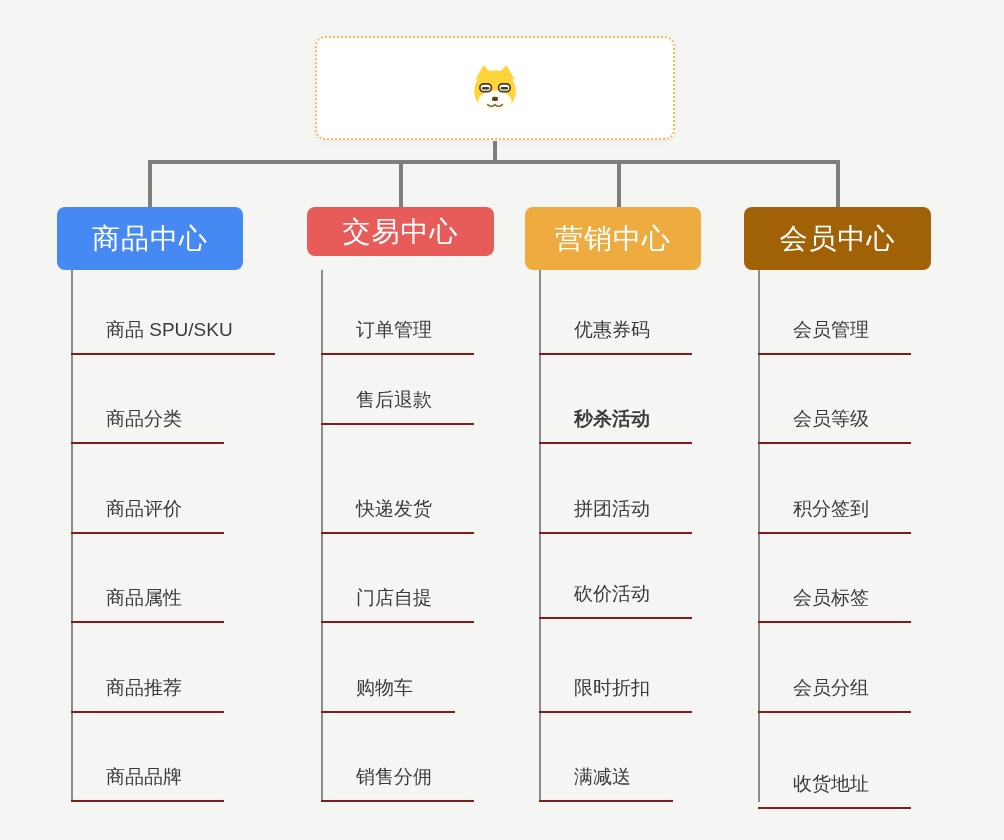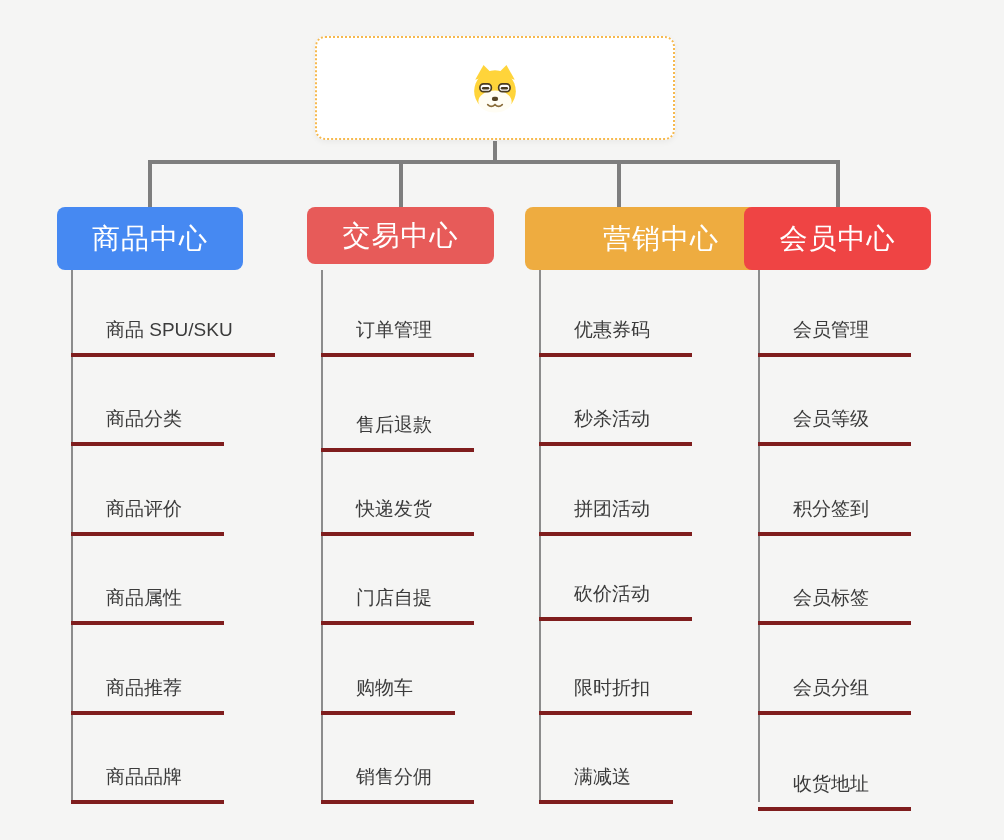--- a/index.html
+++ b/index.html
@@ -42,21 +42,21 @@
     color:#ffffff;font-size:28px;letter-spacing:1px;
     white-space:nowrap;cursor:pointer;
   }
 
   
   .item{
     position:absolute;
     padding:0 42px 8px 35px;
     font-size:19px;line-height:31px;
     color:#3b3b3b;
-    border-bottom:4px solid #7f1d1d;
+    border-bottom:2px solid #7f1d1d;
     white-space:nowrap;
     cursor:pointer;
   }
 </style>
 </head>
 <body>
 
 <div class="canvas">
 
   <div class="root-node">
@@ -82,39 +82,39 @@
       <div class="conn" style="left: 148px; top: 160px; width: 4px; height: 47px;"></div>
       <div class="branch-node" style="left: 57px; width: 186px; height: 63px; background: rgb(70, 137, 242);">商品中心</div>
       <div class="colline" style="left: 71px; top: 270px; height: 532px;"></div>
       <div class="item" style="left: 71px; top: 314px;">商品 SPU/SKU</div>
       <div class="item" style="left: 71px; top: 403px;">商品分类</div>
       <div class="item" style="left: 71px; top: 493px;">商品评价</div>
       <div class="item" style="left: 71px; top: 582px;">商品属性</div>
       <div class="item" style="left: 71px; top: 672px;">商品推荐</div>
       <div class="item" style="left: 71px; top: 761px;">商品品牌</div>
       <div class="conn" style="left: 398.5px; top: 160px; width: 4px; height: 47px;"></div>
-      <div class="branch-node" style="left: 307px; width: 187px; height: 57px; background: rgb(231, 91, 89);">交易中心</div>
+      <div class="branch-node" style="left: 307px; width: 187px; height: 49px; background: rgb(231, 91, 89);">交易中心</div>
       <div class="colline" style="left: 321px; top: 270px; height: 532px;"></div>
       <div class="item" style="left: 321px; top: 314px;">订单管理</div>
-      <div class="item" style="left: 321px; top: 409px;">售后退款</div>
+      <div class="item" style="left: 321px; top: 384px;">售后退款</div>
       <div class="item" style="left: 321px; top: 493px;">快递发货</div>
       <div class="item" style="left: 321px; top: 582px;">门店自提</div>
       <div class="item" style="left: 321px; top: 672px;">购物车</div>
       <div class="item" style="left: 321px; top: 761px;">销售分佣</div>
       <div class="conn" style="left: 617px; top: 160px; width: 4px; height: 47px;"></div>
-      <div class="branch-node" style="left: 525px; width: 200px; height: 63px; background: rgb(238, 172, 64); padding-left: 36px;">营销中心</div>
+      <div class="branch-node" style="left: 525px; width: 176px; height: 63px; background: rgb(238, 172, 64);">营销中心</div>
       <div class="colline" style="left: 539px; top: 270px; height: 532px;"></div>
       <div class="item" style="left: 539px; top: 314px;">优惠券码</div>
-      <div class="item" style="left: 539px; top: 403px;">秒杀活动</div>
+      <div class="item" style="left: 539px; top: 403px; font-weight: bold;">秒杀活动</div>
       <div class="item" style="left: 539px; top: 493px;">拼团活动</div>
       <div class="item" style="left: 539px; top: 578px;">砍价活动</div>
       <div class="item" style="left: 539px; top: 672px;">限时折扣</div>
       <div class="item" style="left: 539px; top: 761px;">满减送</div>
       <div class="conn" style="left: 835.5px; top: 160px; width: 4px; height: 47px;"></div>
-      <div class="branch-node" style="left: 744px; width: 187px; height: 63px; background: #ef4444;">会员中心</div>
+      <div class="branch-node" style="left: 744px; width: 187px; height: 63px; background: #a16207;">会员中心</div>
       <div class="colline" style="left: 758px; top: 270px; height: 532px;"></div>
       <div class="item" style="left: 758px; top: 314px;">会员管理</div>
       <div class="item" style="left: 758px; top: 403px;">会员等级</div>
       <div class="item" style="left: 758px; top: 493px;">积分签到</div>
       <div class="item" style="left: 758px; top: 582px;">会员标签</div>
       <div class="item" style="left: 758px; top: 672px;">会员分组</div>
       <div class="item" style="left: 758px; top: 761px; margin-top: 7px;">收货地址</div>
     </div>
 
 </div>

